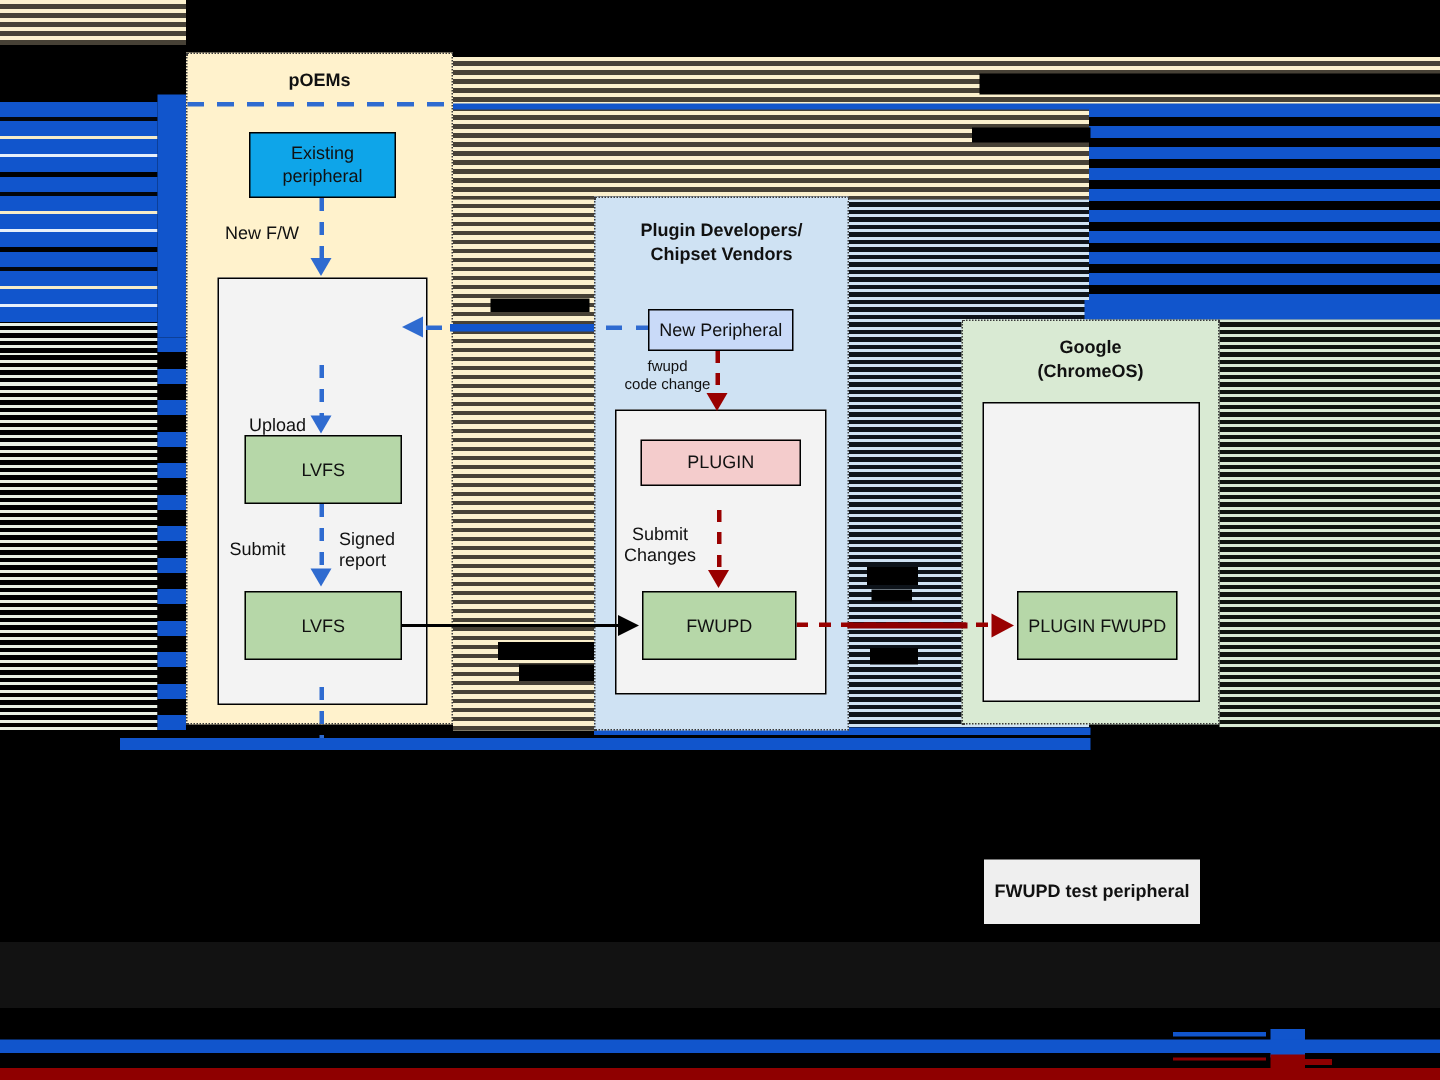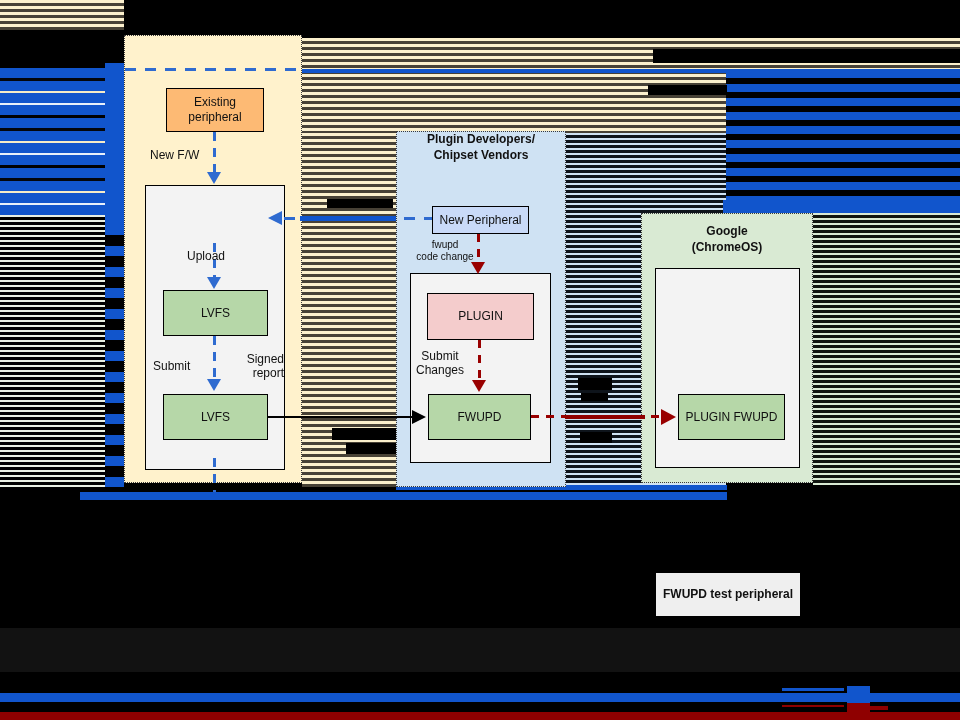--- a/index.html
+++ b/index.html
@@ -73,25 +73,26 @@
   <div class="abs black" style="left:653px;top:49px;width:307px;height:14px;"></div>
   <div class="abs black" style="left:648px;top:85px;width:79px;height:10px;"></div>
   <div class="abs black" style="left:327px;top:199px;width:66px;height:9px;"></div>
   <div class="abs black" style="left:332px;top:428px;width:65px;height:12px;"></div>
   <div class="abs black" style="left:346px;top:443px;width:51px;height:11px;"></div>
   <div class="abs black" style="left:578px;top:378px;width:34px;height:12px;"></div>
   <div class="abs black" style="left:581px;top:393px;width:27px;height:8px;"></div>
   <div class="abs black" style="left:580px;top:432px;width:32px;height:11px;"></div>
 
   <div class="container" style="left:124px;top:35px;width:178px;height:448px;background:#fff2cc;">
+    <div class="ctitle" style="padding-top:10px;">pOEMs</div>
     <div class="dashH-blue" style="left:0;top:32px;width:178px;"></div>
   </div>
 
   <div class="container" style="left:396px;top:131px;width:170px;height:356px;background:#cfe2f3;">
-    <div class="ctitle" style="">Plugin Developers/
+    <div class="ctitle" style="padding-top:14px;">Plugin Developers/
 Chipset Vendors</div>
   </div>
 
   <div class="container" style="left:641px;top:213px;width:172px;height:270px;background:#d9ead3;">
     <div class="ctitle" style="padding-top:10px;">Google
 (ChromeOS)</div>
   </div>
 
   <div class="inner" style="left:145px;top:185px;width:140px;height:285px;"></div>
   <div class="inner" style="left:410px;top:273px;width:141px;height:190px;"></div>
@@ -118,33 +119,33 @@
   <div class="dashV-red" style="left:478px;top:340px;height:42px;"></div>
   <div class="tri tri-down-red" style="left:472px;top:380px;"></div>
 
   <div class="dashH-red" style="left:531px;top:415px;width:130px;"></div>
   <div class="abs solidRed" style="left:565px;top:415px;width:80px;height:4px;"></div>
   <div class="tri tri-right-red" style="left:661px;top:409px;"></div>
 
   <div class="abs black" style="left:268px;top:416px;width:146px;height:2px;"></div>
   <div class="tri tri-right-black" style="left:412px;top:410px;"></div>
 
-  <div class="node" style="left:166px;top:88px;width:98px;height:44px;background:#fdba74;text-align:center;">Existing
+  <div class="node" style="left:166px;top:88px;width:98px;height:44px;background:#0ea5e9;text-align:center;">Existing
 peripheral</div>
   <div class="node" style="left:163px;top:290px;width:105px;height:46px;background:#b6d7a8;">LVFS</div>
   <div class="node" style="left:163px;top:394px;width:105px;height:46px;background:#b6d7a8;">LVFS</div>
   <div class="node" style="left:432px;top:206px;width:97px;height:28px;background:#c9daf8;">New Peripheral</div>
-  <div class="node" style="left:427px;top:293px;width:107px;height:47px;background:#f4cccc;">PLUGIN</div>
+  <div class="node" style="left:427px;top:293px;width:107px;height:31px;background:#f4cccc;">PLUGIN</div>
   <div class="node" style="left:428px;top:394px;width:103px;height:46px;background:#b6d7a8;">FWUPD</div>
   <div class="node" style="left:678px;top:394px;width:107px;height:46px;background:#b6d7a8;">PLUGIN FWUPD</div>
   <div class="node" style="left:656px;top:573px;width:144px;height:43px;background:#efefef;border:none;font-weight:bold;">FWUPD test peripheral</div>
 
   <div class="lbl" style="left:150px;top:148px;">New F/W</div>
-  <div class="lbl" style="left:166px;top:249px;margin-left:21px;">Upload</div>
+  <div class="lbl" style="left:166px;top:276px;">Upload</div>
   <div class="lbl" style="left:153px;top:359px;">Submit</div>
-  <div class="lbl" style="left:226px;top:352px;width:58px;text-align:right;">Signed
+  <div class="lbl" style="left:226px;top:352px;width:58px;text-align:left;">Signed
 report</div>
   <div class="lbl" style="left:414px;top:239px;width:62px;text-align:center;font-size:10px;">fwupd
 code change</div>
   <div class="lbl" style="left:410px;top:349px;width:60px;text-align:center;">Submit
 Changes</div>
 
 </div>
 
 </body></html>

